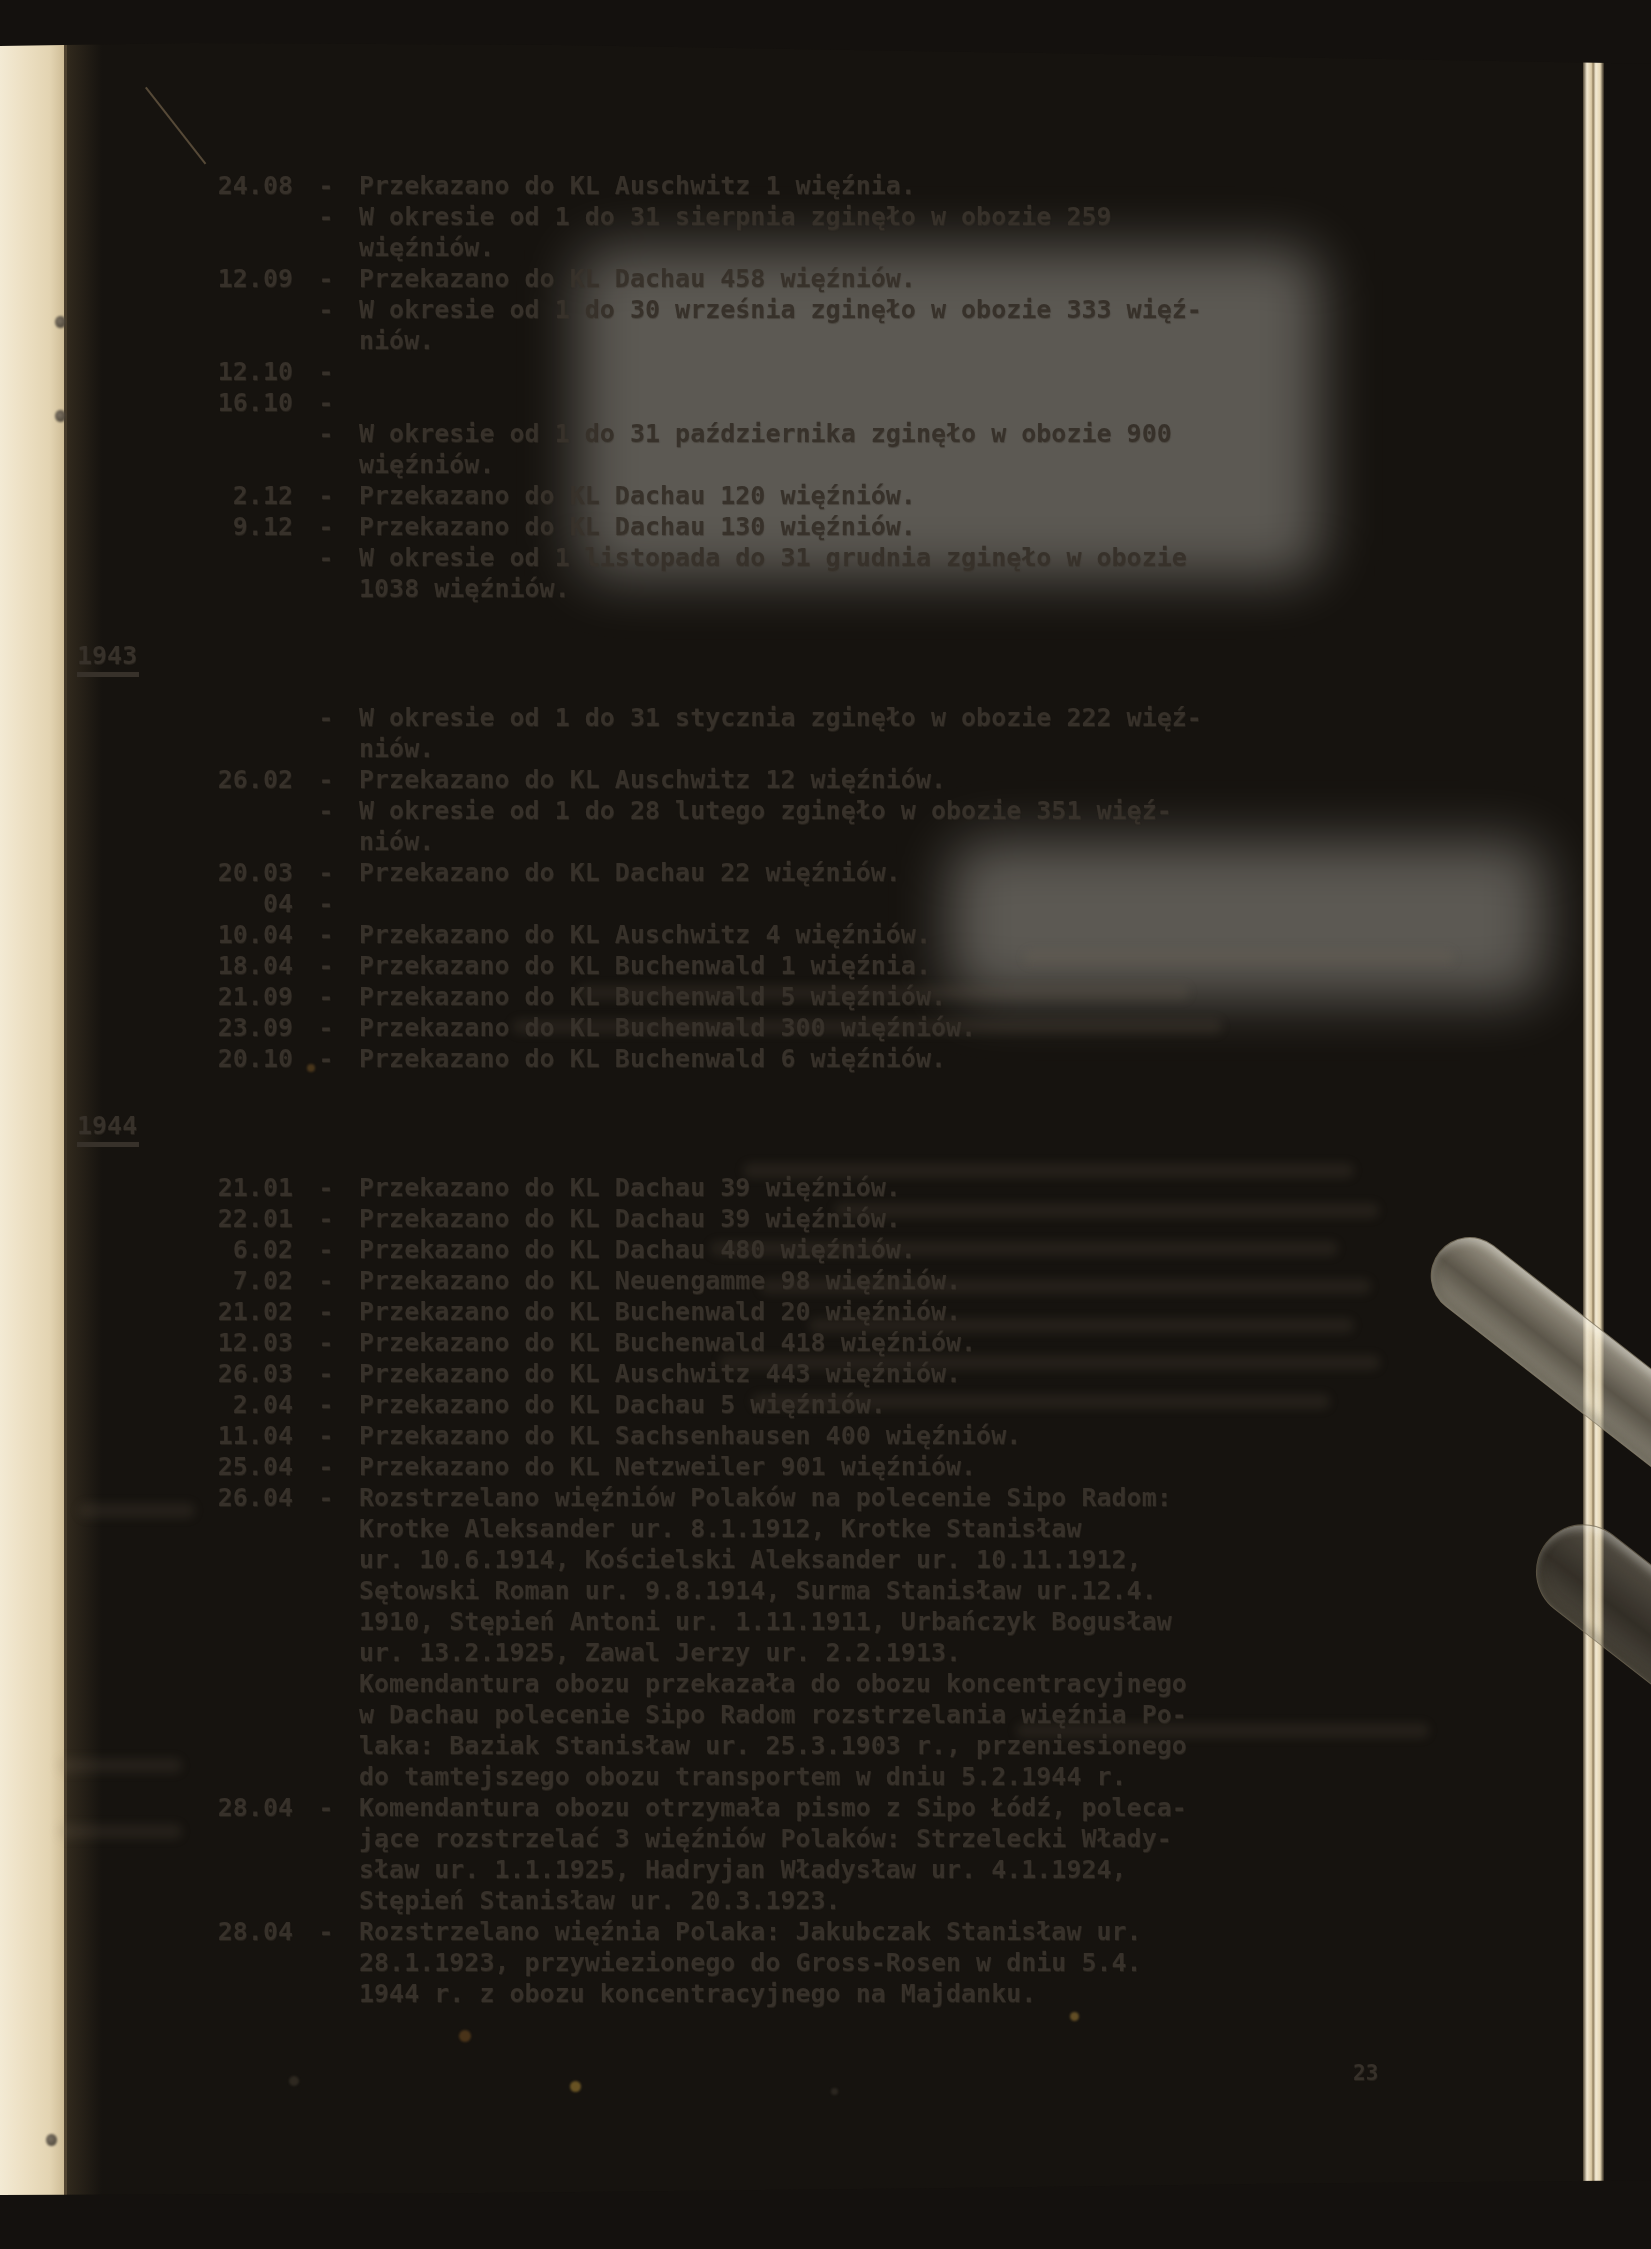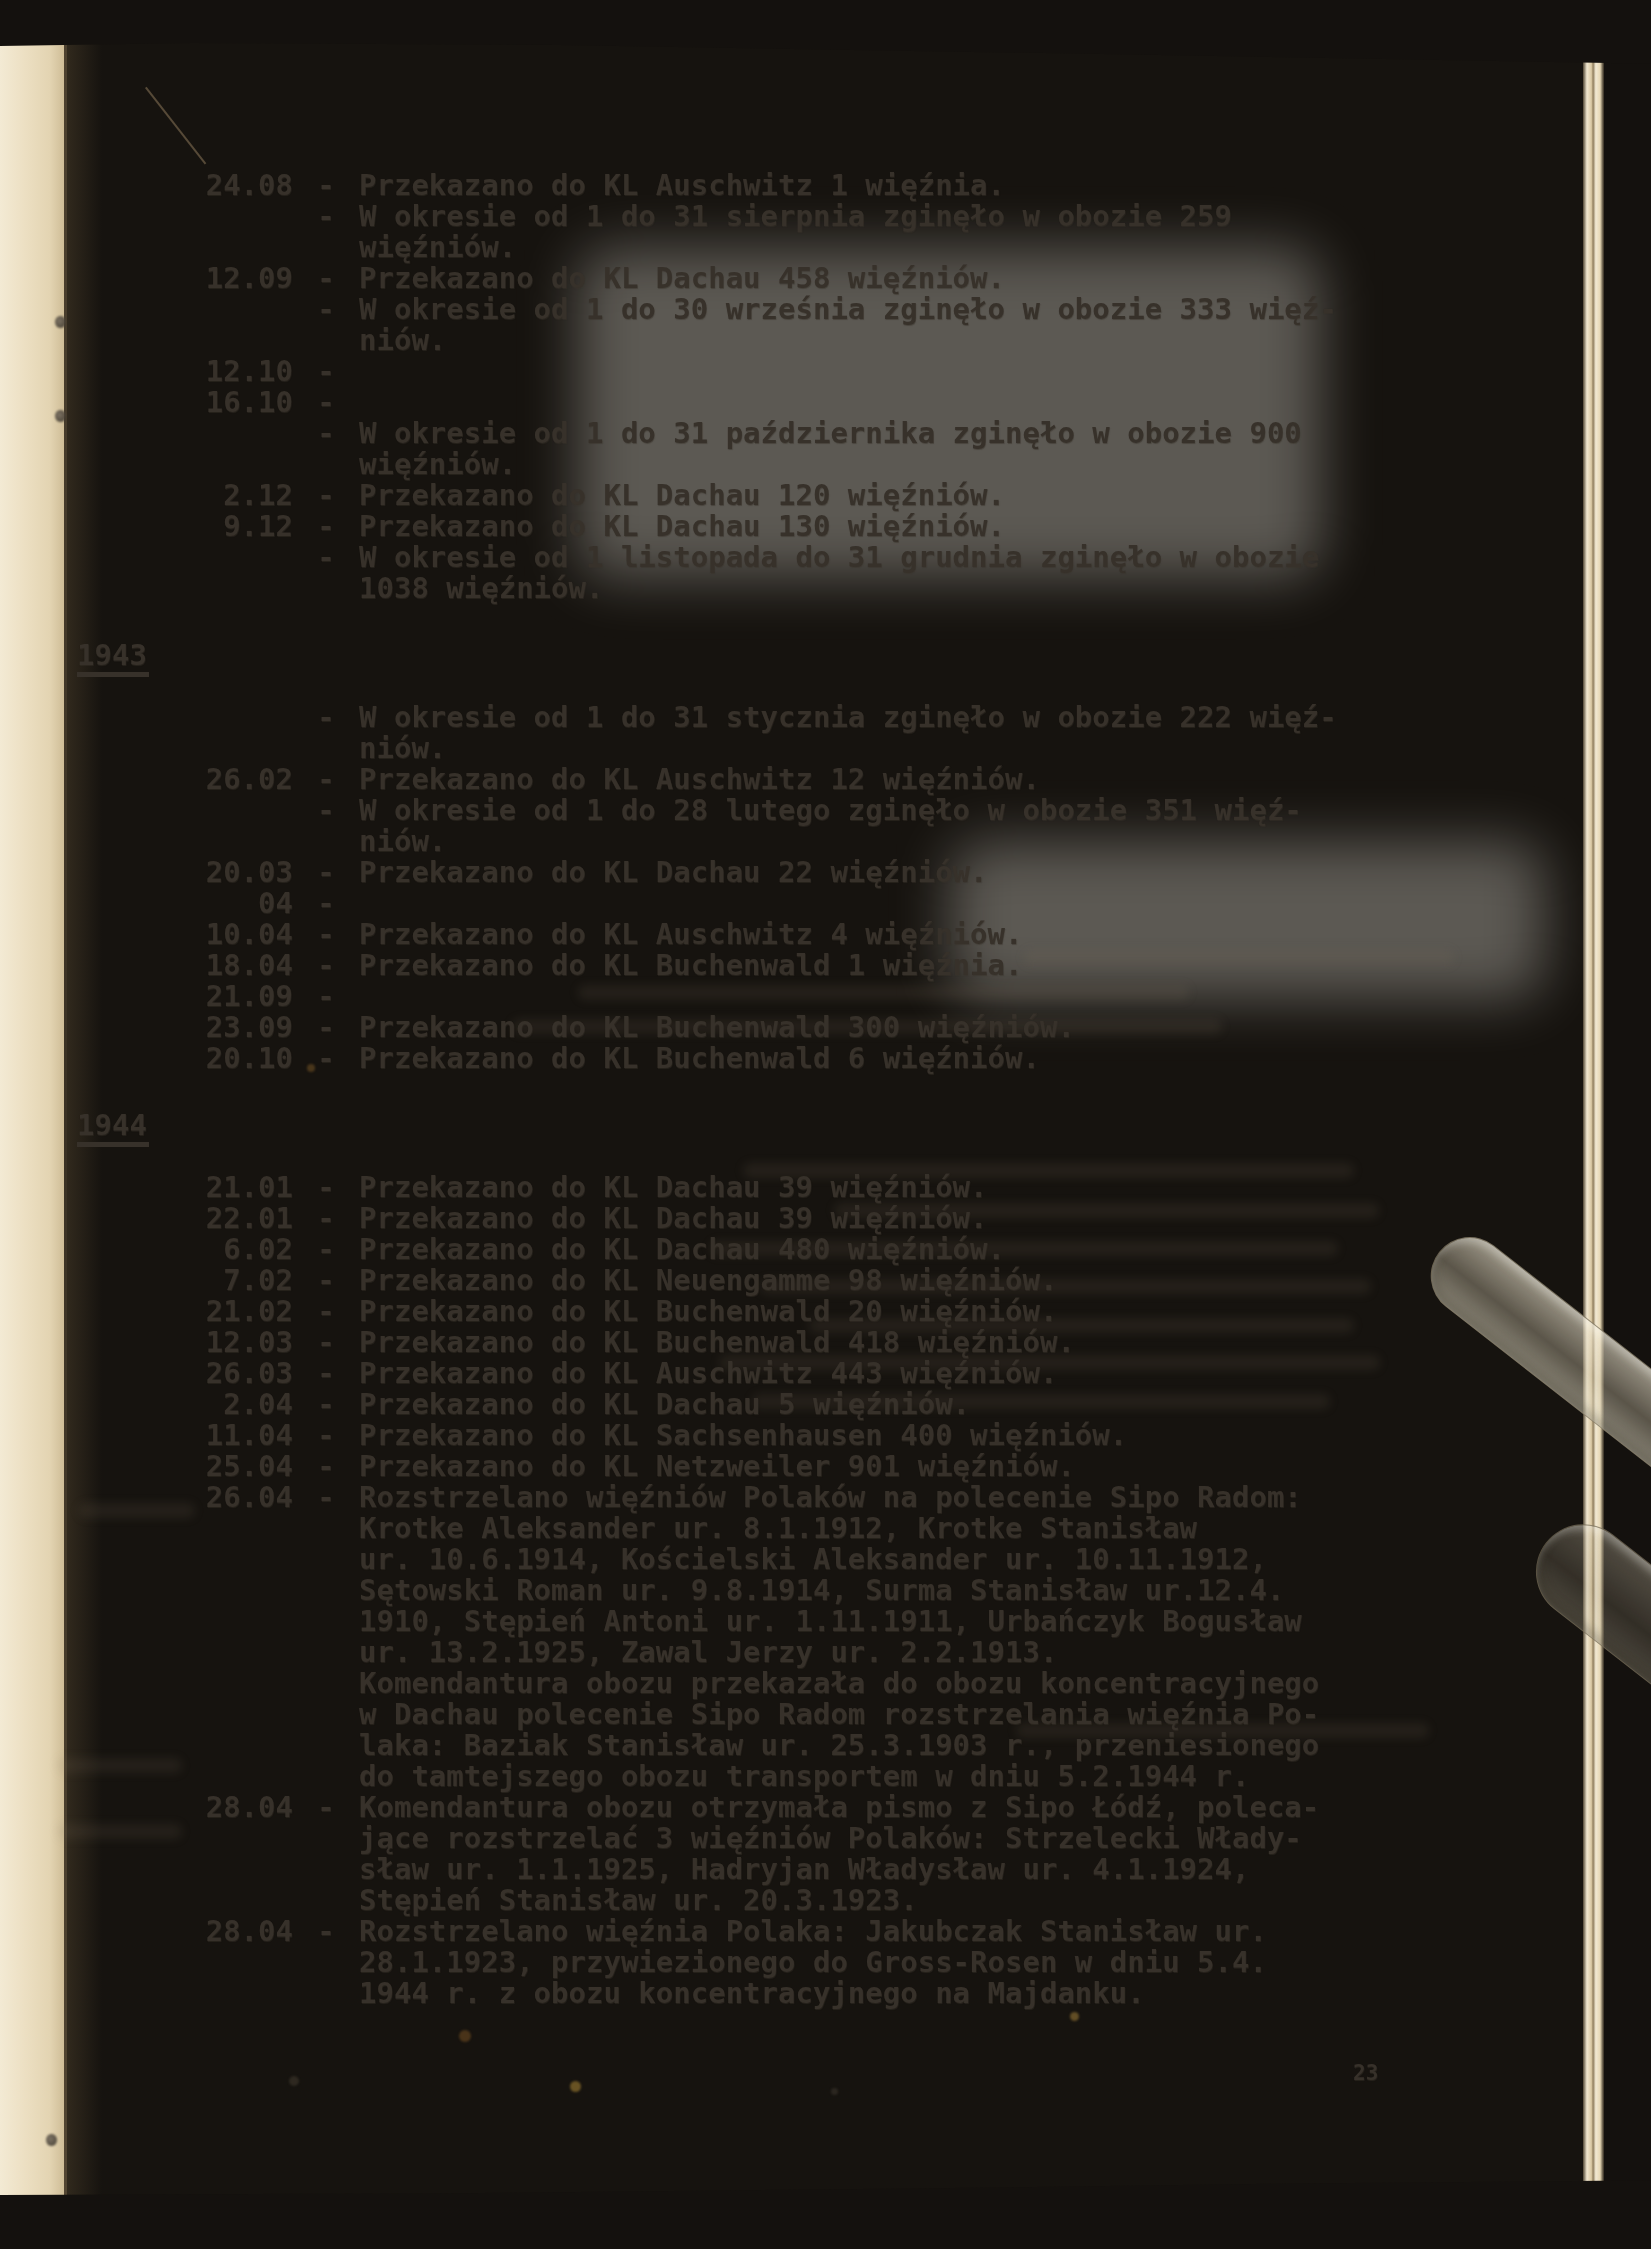--- a/index.html
+++ b/index.html
@@ -61,21 +61,21 @@
   
   .scratch{position:absolute;background:rgba(150,128,95,.5);transform-origin:0 0;}
   .stain{position:absolute;border-radius:50%;filter:blur(1.2px);}
   
   .ghost{position:absolute;height:15px;border-radius:7.4px;
     background:rgba(124,116,94,.14);filter:blur(5px);}
   
   .content{
     position:absolute;left:0;top:170px;width:1470px;
     color:var(--ink);
-    font-size:29px;font-weight:700;line-height:31px;
+    font-size:25px;font-weight:700;line-height:31px;
     text-shadow:0.5px 0.5px 0.7px rgba(55,49,42,.5);
   }
   .entry{display:flex;align-items:flex-start;}
   .col-date{flex:0 0 293px;text-align:right;white-space:pre;}
   .col-dash{flex:0 0 66px;text-align:center;}
   .col-text{flex:1 1 auto;white-space:pre-line;}
   .year{margin:36px 0 25px 77px;}
   .year-text{display:inline-block;border-bottom:5px solid var(--ink);padding:0 1.7px 0.8px 0;}
   .page-number{
     position:absolute;left:1353px;top:2058px;
@@ -226,20 +226,21 @@
           <span class="col-text">Przekazano do KL Auschwitz 4 więźniów.</span>
         </div>
         <div class="entry">
           <span class="col-date">18.04</span>
           <span class="col-dash">-</span>
           <span class="col-text">Przekazano do KL Buchenwald 1 więźnia.</span>
         </div>
         <div class="entry">
           <span class="col-date">21.09</span>
           <span class="col-dash">-</span>
+          <span class="col-text">Przekazano do KL Buchenwald 5 więźniów.</span>
         </div>
         <div class="entry">
           <span class="col-date">23.09</span>
           <span class="col-dash">-</span>
           <span class="col-text">Przekazano do KL Buchenwald 300 więźniów.</span>
         </div>
         <div class="entry">
           <span class="col-date">20.10</span>
           <span class="col-dash">-</span>
           <span class="col-text">Przekazano do KL Buchenwald 6 więźniów.</span>

